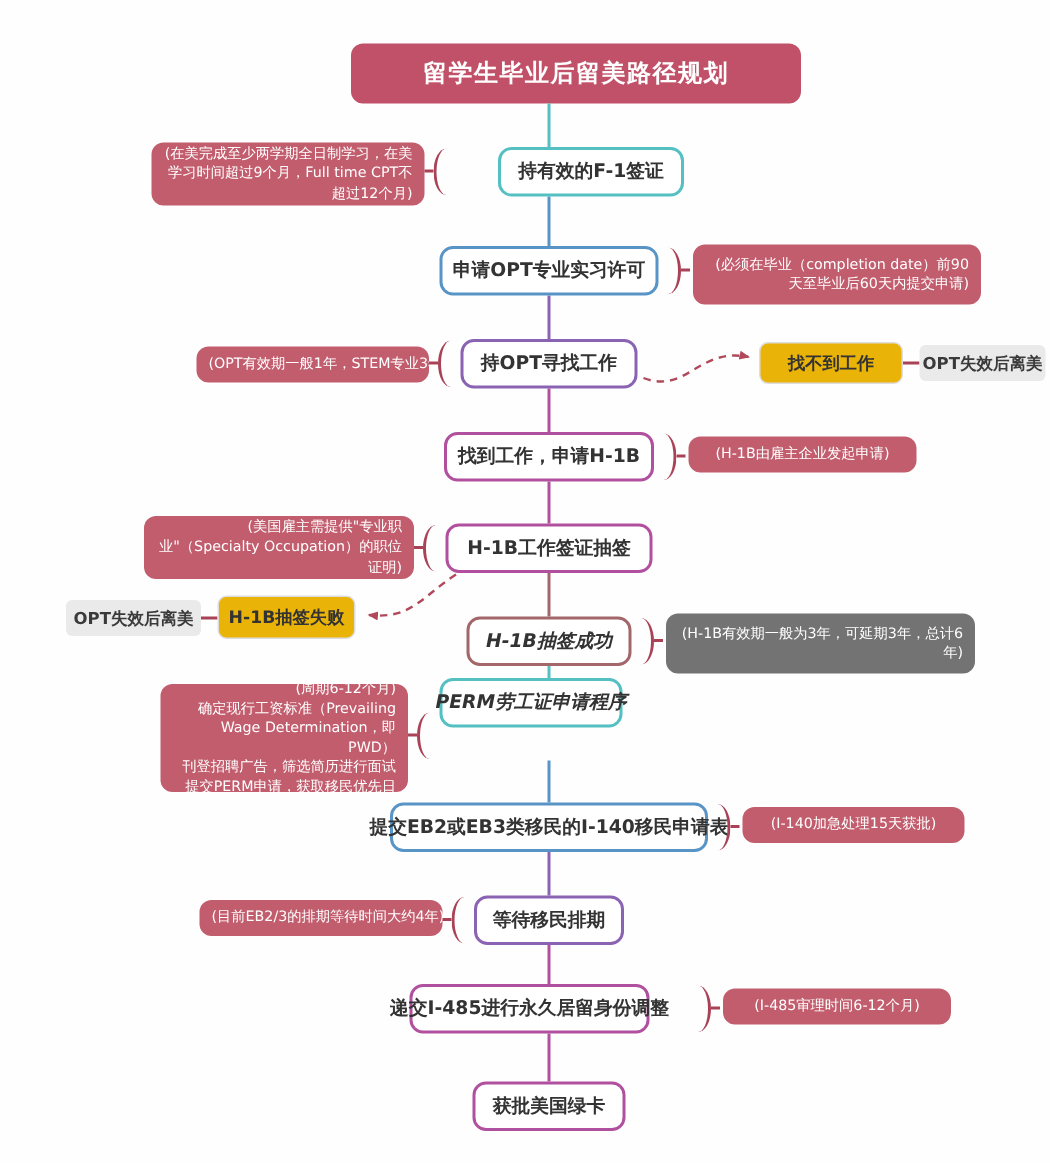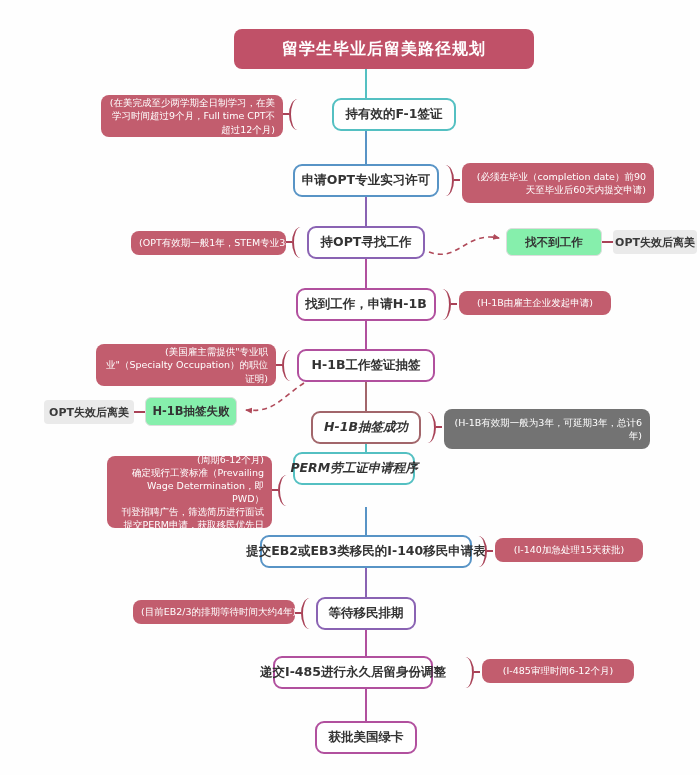--- a/index.html
+++ b/index.html
@@ -14,21 +14,21 @@
   .ann{position:absolute;border-radius:8px;color:#fff;font-size:9.5px;line-height:1.38;
        padding:5px 8px;box-sizing:border-box;display:flex;flex-direction:column;
        justify-content:center;text-align:right;}
   .ann.center{text-align:center;white-space:nowrap;}
   .vline{position:absolute;width:2px;}
   .hdash{position:absolute;height:2px;}
   .arc-l{position:absolute;width:10px;border-left:2px solid;box-sizing:border-box;
          border-top-left-radius:10px 18px;border-bottom-left-radius:10px 18px;}
   .arc-r{position:absolute;width:10px;border-right:2px solid;box-sizing:border-box;
          border-top-right-radius:10px 18px;border-bottom-right-radius:10px 18px;}
-  .side-white{position:absolute;background:#86efac;border:1.5px solid #ddd;border-radius:6px;
+  .side-white{position:absolute;background:#eab308;border:1.5px solid #ddd;border-radius:6px;
               display:flex;align-items:center;justify-content:center;
               font-size:11.5px;font-weight:600;color:#333;box-sizing:border-box;white-space:nowrap;}
   .side-gray{position:absolute;border-radius:4px;display:flex;align-items:center;justify-content:center;
              font-size:11px;font-weight:600;color:#3a3a3a;box-sizing:border-box;white-space:nowrap;}
   svg.overlay{position:absolute;left:0;top:0;width:700px;height:775px;pointer-events:none;}
 </style>
 </head>
 <body>
 
 <div class="canvas">

